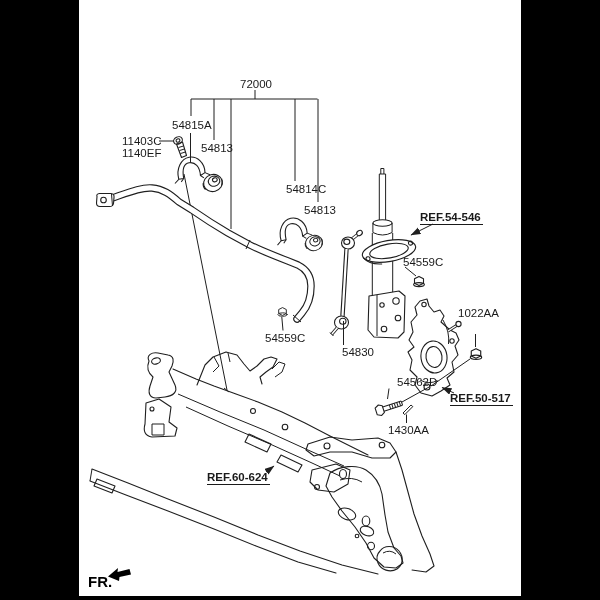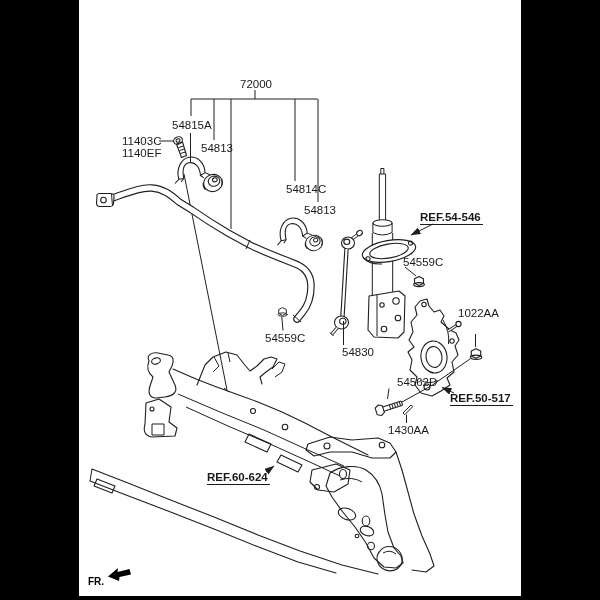--- a/index.html
+++ b/index.html
@@ -10,21 +10,21 @@
   .mask{position:absolute;background:#000;}
   #mask-left{left:0;top:0;width:79px;height:600px;}
   #mask-right{left:521px;top:0;width:79px;height:600px;}
   #mask-bottom{left:0;top:596px;width:600px;height:4px;}
   svg{position:absolute;left:0;top:0;}
   .lbl{
     position:absolute;font-size:11.5px;line-height:12px;color:#1a1a1a;
     white-space:nowrap;cursor:pointer;
   }
   .lbl.ref{font-weight:bold;border-bottom:1.5px solid #1a1a1a;padding:0 2px 1px 0;}
-  .lbl.fr{font-weight:bold;font-size:10px;color:#000;cursor:default;}
+  .lbl.fr{font-weight:bold;font-size:15px;color:#000;cursor:default;}
   .ln{stroke:#1f1f1f;stroke-width:1;fill:none;}
   .pt{stroke:#1f1f1f;stroke-width:1.1;fill:none;stroke-linejoin:round;stroke-linecap:round;}
   .ptw{stroke:#1f1f1f;stroke-width:1.1;fill:#fff;stroke-linejoin:round;}
 </style>
 </head>
 <body>
 
 <div id="stage">
 
   <svg width="600" height="600" viewBox="0 0 600 600">

